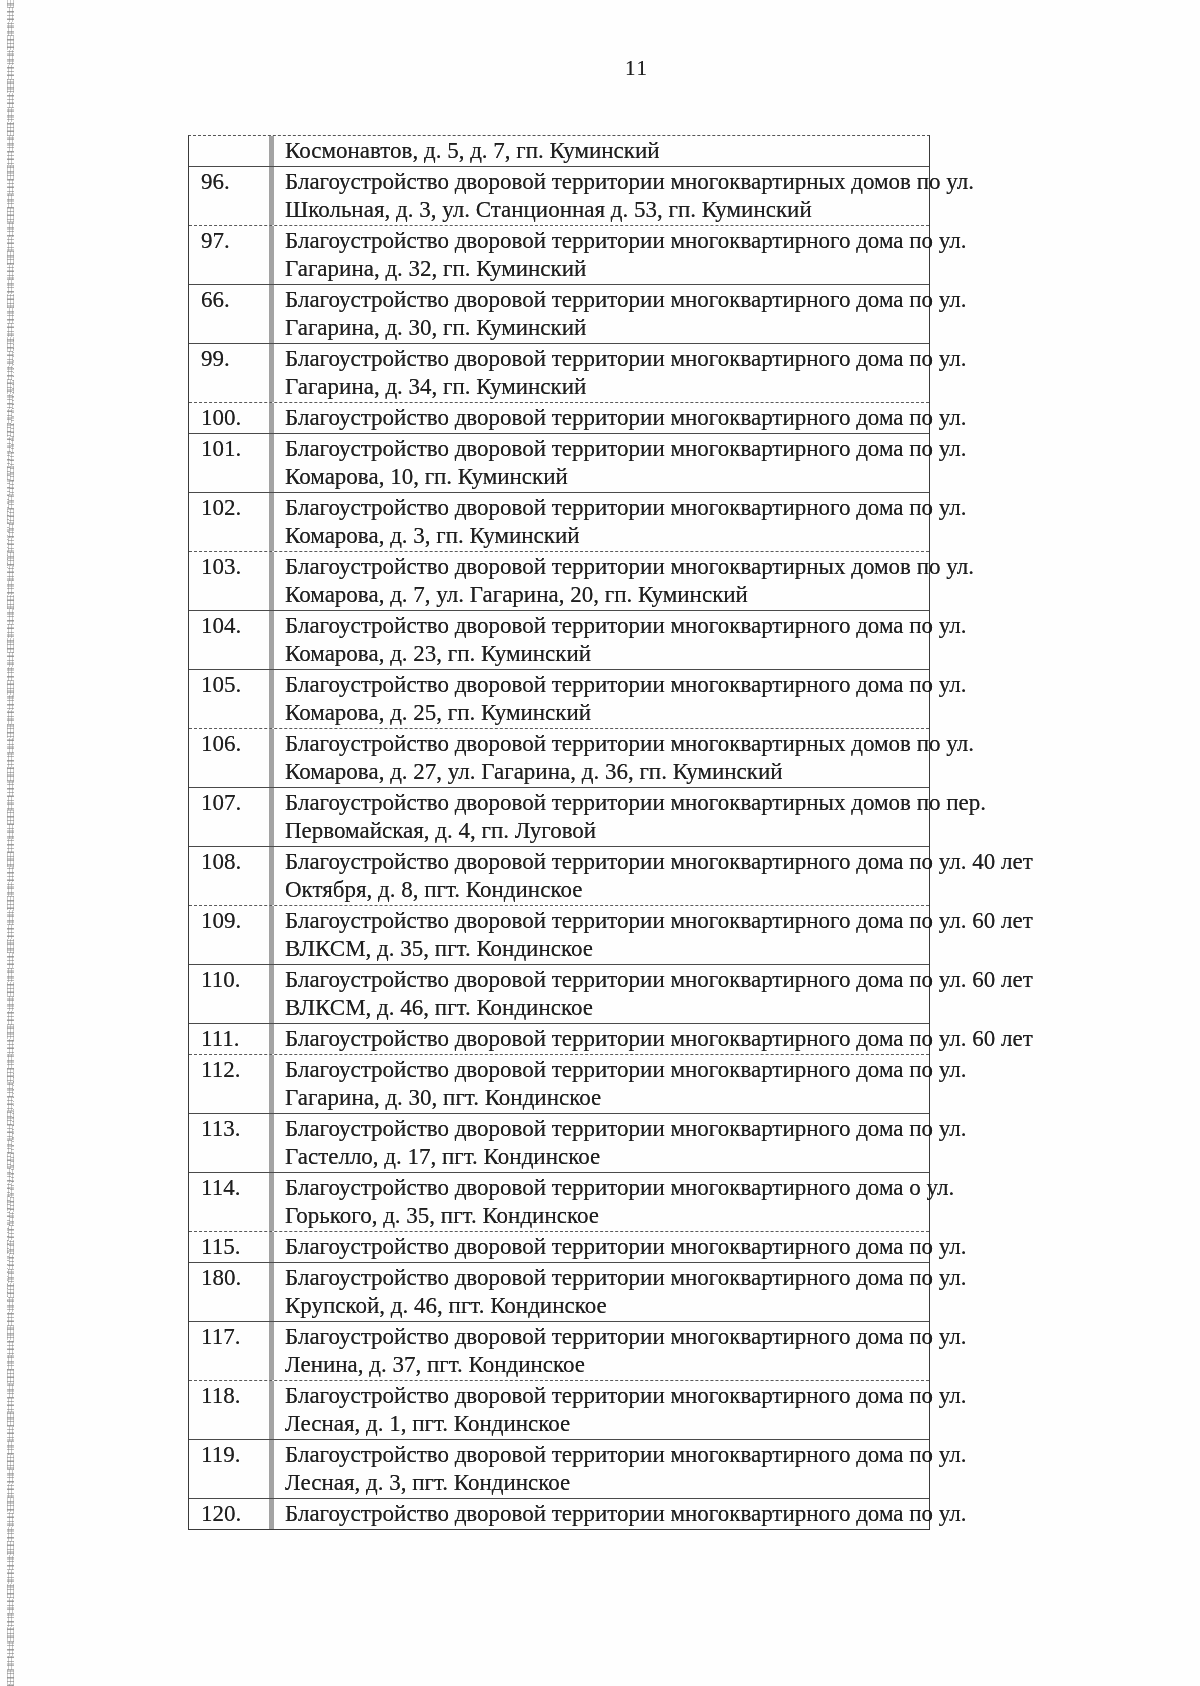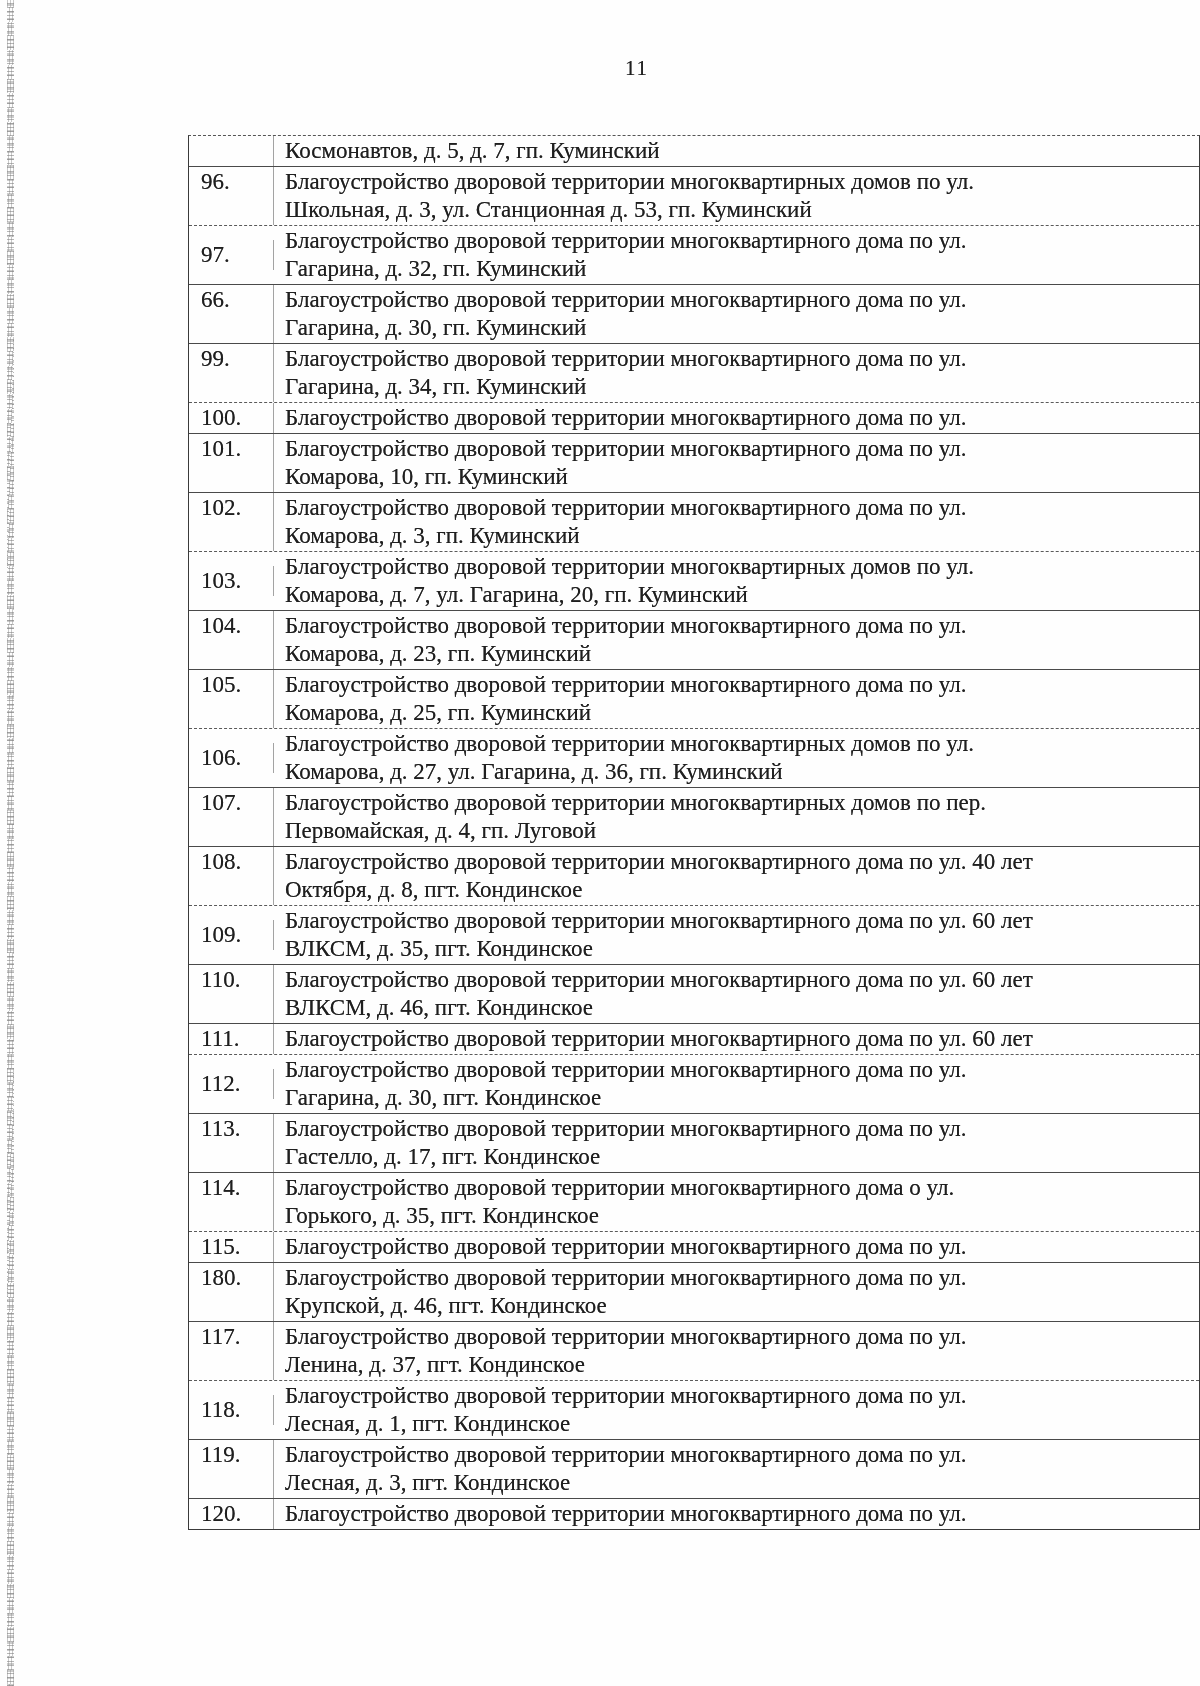--- a/index.html
+++ b/index.html
@@ -18,32 +18,32 @@
       repeating-linear-gradient(94deg, rgba(60,60,60,.5) 0 1px, transparent 1px 3px),
       repeating-linear-gradient(0deg, rgba(0,0,0,.35) 0 2px, transparent 2px 7px);
     opacity:.55;
   }
   .page-number{
     position:absolute;top:56px;left:0;right:0;
     text-align:center;font-size:21px;letter-spacing:2px;
     transform:translateX(37px);
   }
   .works-table{
-    position:absolute;left:188px;top:135px;width:1012px;
+    position:absolute;left:188px;top:135px;width:742px;
     border:1px solid #3a3a3a;
     border-top:1px dashed #555;
     box-sizing:border-box;
   }
   .row{display:flex;align-items:stretch;}
   .row + .row{border-top:1px solid #4a4a4a;}
-  .row:nth-child(3n) {border-top-style:dashed;border-top-color:#5a5a5a;align-items:center;}
+  .row:nth-child(3n) {border-top-style:dashed;border-top-color:#5a5a5a;}
   .cell{box-sizing:border-box;font-size:23px;line-height:28px;}
   .cell.num{
     width:85px;flex:0 0 85px;
-    border-right:1px solid #a3a3a3;
+    border-right:5px solid #a3a3a3;
     padding:1px 0 1px 12px;
     font-family:Liberation Serif, serif;
   }
   .cell.desc{
     flex:1 1 auto;
     padding:1px 6px 1px 11px;
   }
   .cell.desc .line{display:block;white-space:nowrap;}
   
   .cell, .page-number{ text-shadow:0 0 .45px rgba(0,0,0,.65); }

